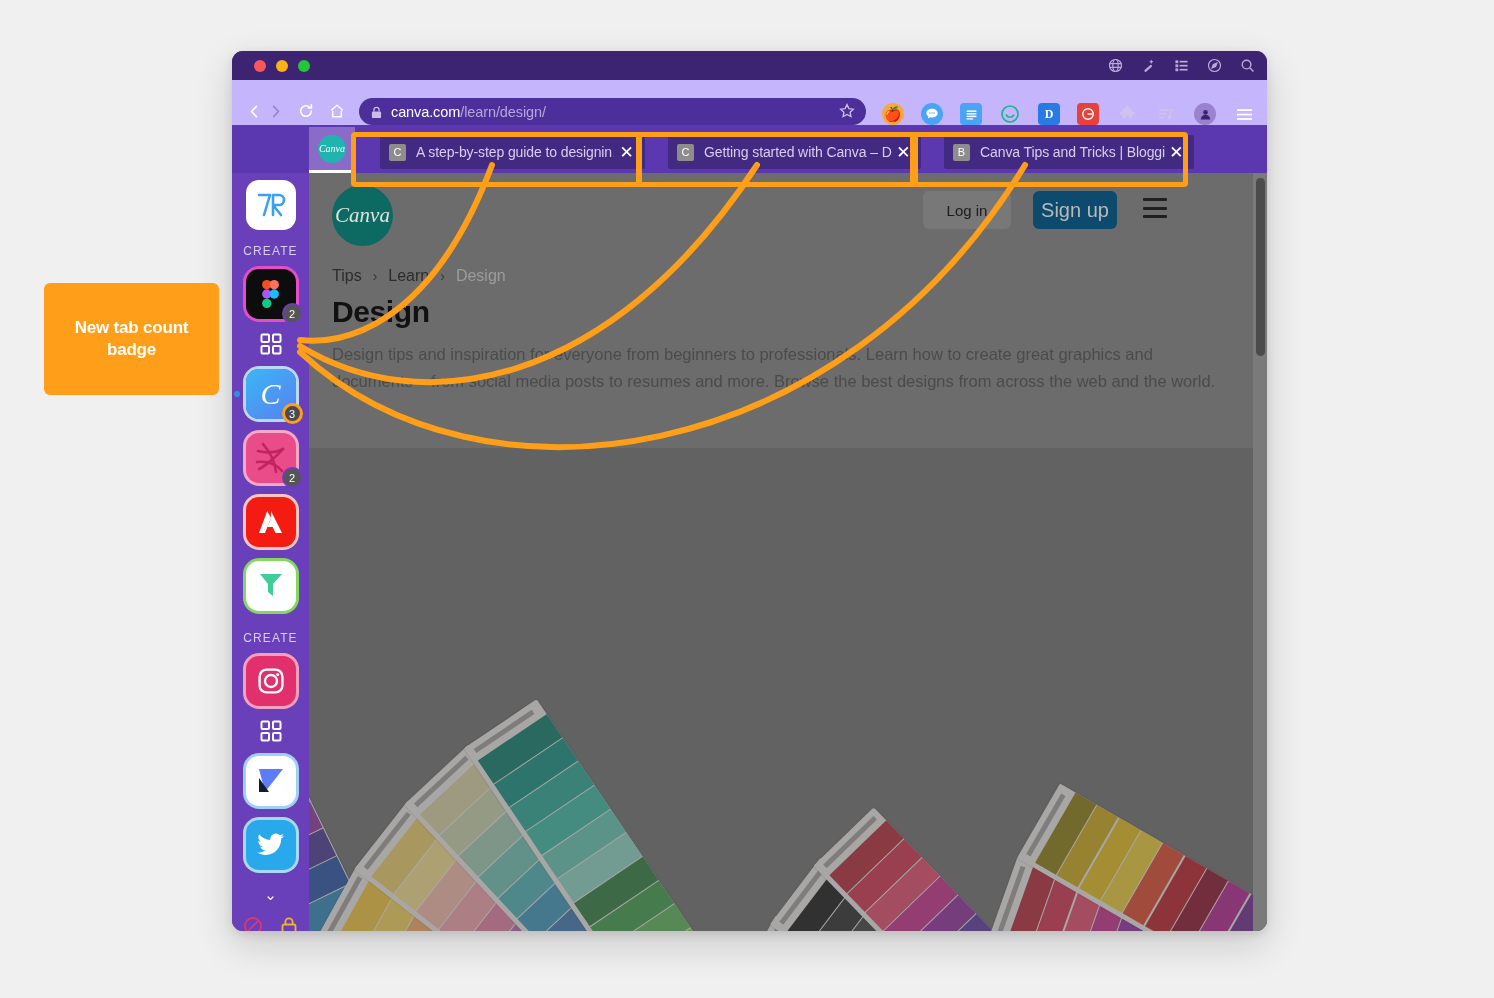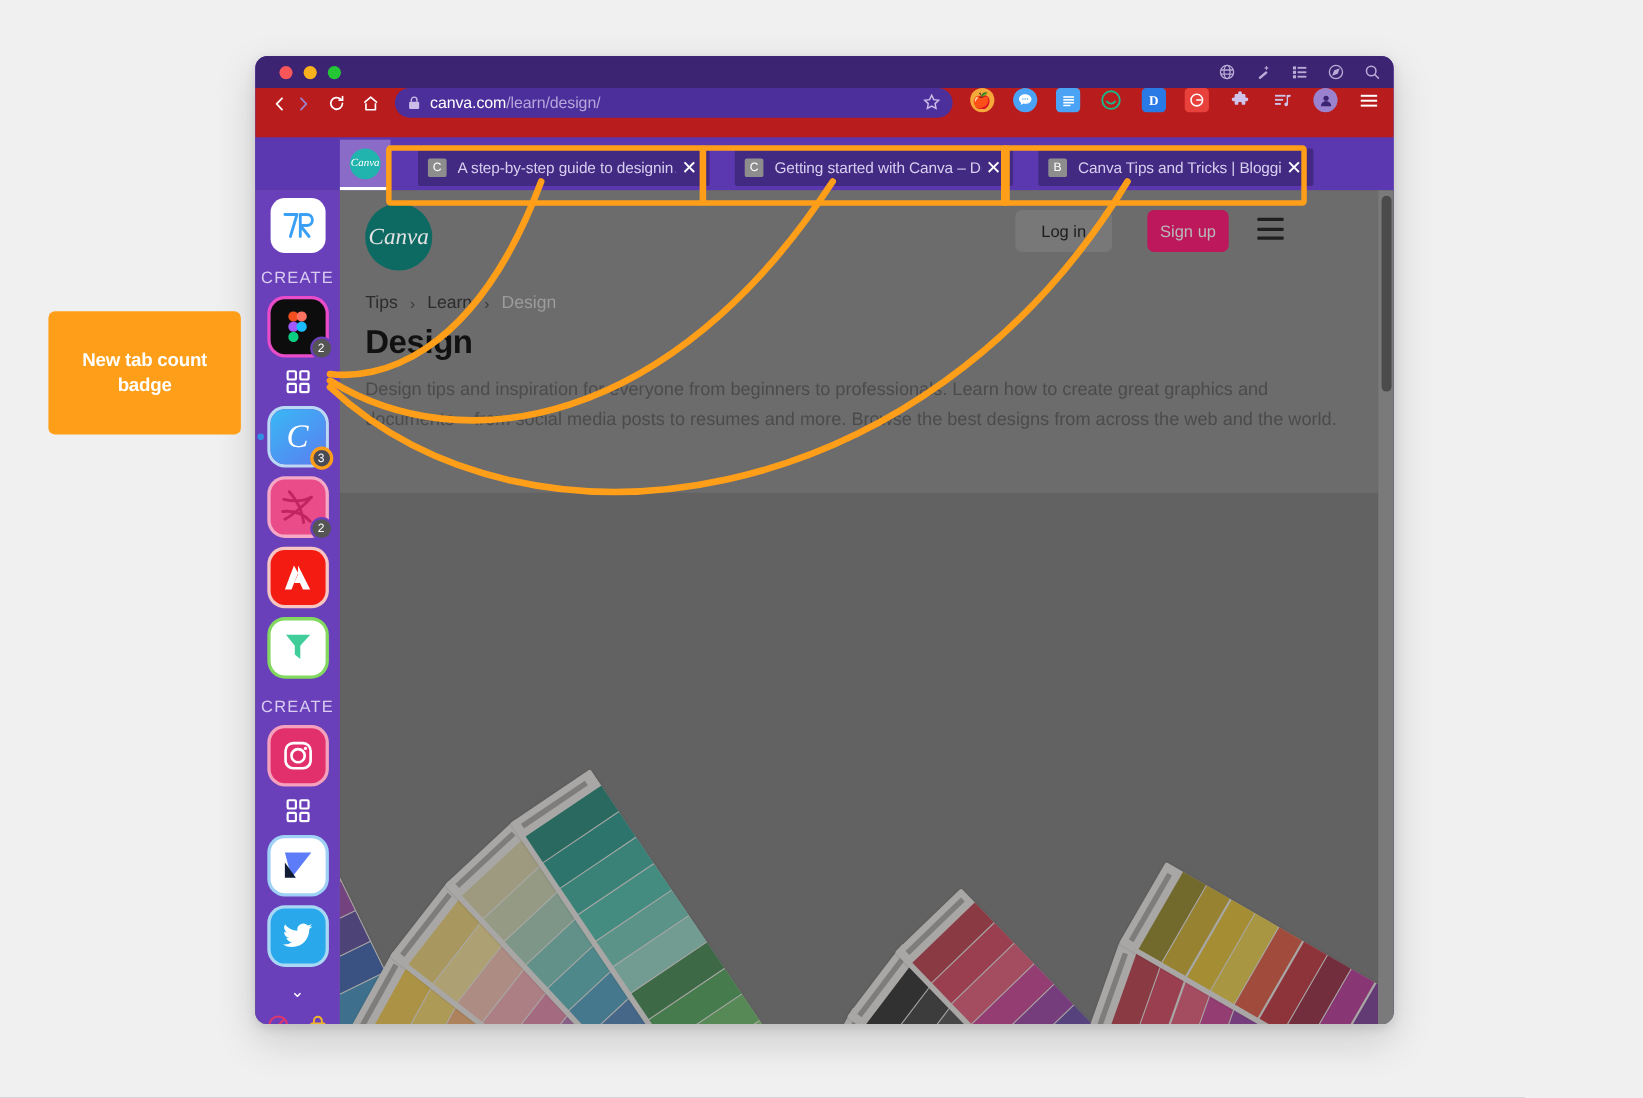--- a/index.html
+++ b/index.html
@@ -37,21 +37,21 @@
   .traffic{position:absolute;top:9px;width:12px;height:12px;border-radius:50%;}
   .tl-red{left:22px;background:#f9565a;}
   .tl-yel{left:44px;background:#f9b21c;}
   .tl-grn{left:66px;background:#24c636;}
   #titlebar-icons{position:absolute;right:12px;top:0;height:29px;display:flex;align-items:center;gap:18px;}
   #titlebar-icons .ticon{width:15px;height:15px;opacity:.85;color:#cfc3e9;display:block;}
   #titlebar-icons .ticon svg{display:block;}
 
   
   #toolbar{
-    height:45px;background:#b91c1c;display:flex;align-items:flex-start;padding:0 12px;
+    height:45px;background:#c4b5fd;display:flex;align-items:flex-end;padding:0 12px;
     position:relative;
   }
   .navbtn{width:28px;height:28px;display:flex;align-items:center;justify-content:center;color:#fff;}
   .navbtn.dim{color:#9a82cf;}
   .navbtn svg{display:block;}
   #omnibox{
     flex:0 0 auto;width:507px;height:27px;margin-left:12px;
     background:#4d2f9b;border-radius:14px;display:flex;align-items:center;
     padding:0 12px;box-sizing:border-box;position:relative;
   }
@@ -88,43 +88,43 @@
   }
 
   
   #wbody{display:flex;height:758px;background:#6c6c6c;}
 
   
   #sidebar{width:77px;background:#6a3fba;flex:0 0 auto;display:flex;flex-direction:column;align-items:center;
     padding-top:7px;box-sizing:border-box;position:relative;}
   .sb-tile{width:50px;height:50px;border-radius:13px;margin-bottom:14px;position:relative;
     display:flex;align-items:center;justify-content:center;flex:0 0 auto;}
-  .sb-label{font-size:15px;color:#d9cdf2;letter-spacing:1.1px;margin:4px 0 11px;}
+  .sb-label{font-size:12px;color:#d9cdf2;letter-spacing:1.1px;margin:4px 0 11px;}
   .sb-div{width:50px;height:1px;background:rgba(255,255,255,.28);margin-bottom:2px;}
   .sb-badge{position:absolute;right:-7px;bottom:-5px;width:21px;height:21px;border-radius:50%;
     background:#555;color:#fff;font-size:11px;display:flex;align-items:center;justify-content:center;
     border:2px solid #6a3fba;box-sizing:border-box;}
   .sb-dot{position:absolute;left:-12px;top:50%;margin-top:-3px;width:6px;height:6px;border-radius:50%;background:#2f8fe0;}
   .grid-ico{width:22px;height:22px;margin-bottom:14px;color:#fff;}
   .chev{color:#fff;margin:2px 0 12px;font-size:15px;}
   .mini-row{display:flex;gap:16px;margin-bottom:11px;}
   .mini{width:20px;height:20px;display:block;}
 
   
   #page{flex:1;position:relative;overflow:hidden;background:#6c6c6c;}
   #pagehead{height:73px;position:relative;}
   #canva-logo{position:absolute;left:23px;top:12px;width:61px;height:61px;border-radius:50%;
     background:#0d6a63;display:flex;align-items:center;justify-content:center;
     color:#e2e2e2;font-family:"Liberation Serif",serif;font-style:italic;font-size:21px;}
   #loginbtn{position:absolute;right:256px;top:18px;width:88px;height:38px;border-radius:6px;
     background:#787878;display:flex;align-items:center;justify-content:center;
     font-size:15px;color:#1c1c1c;}
-  #signupbtn{position:absolute;right:150px;top:18px;width:74px;height:38px;border-radius:6px;
-    background:#be185d;display:flex;align-items:center;justify-content:center;
-    font-size:15px;color:#b9b9b9;}
+  #signupbtn{position:absolute;right:150px;top:18px;width:84px;height:38px;border-radius:6px;
+    background:#0c4a6e;display:flex;align-items:center;justify-content:center;
+    font-size:20px;color:#b9b9b9;}
   #hamburger{position:absolute;right:100px;top:25px;width:24px;height:20px;display:flex;
     flex-direction:column;justify-content:space-between;}
   #hamburger i{display:block;height:3px;background:#1f1f1f;border-radius:1px;}
 
   #crumbs{position:absolute;left:23px;top:94px;font-size:16px;color:#2c2c2c;display:flex;align-items:center;gap:11px;}
   #crumbs .sep{color:#3a3a3a;font-size:14px;}
   #crumbs .cur{color:#9c9c9c;}
   #ptitle{position:absolute;left:23px;top:122px;font-size:30px;font-weight:bold;color:#111;letter-spacing:-.4px;}
   #pdesc{position:absolute;left:23px;top:168px;width:895px;font-size:16.5px;line-height:1.62;color:#4b4b4b;}
 

